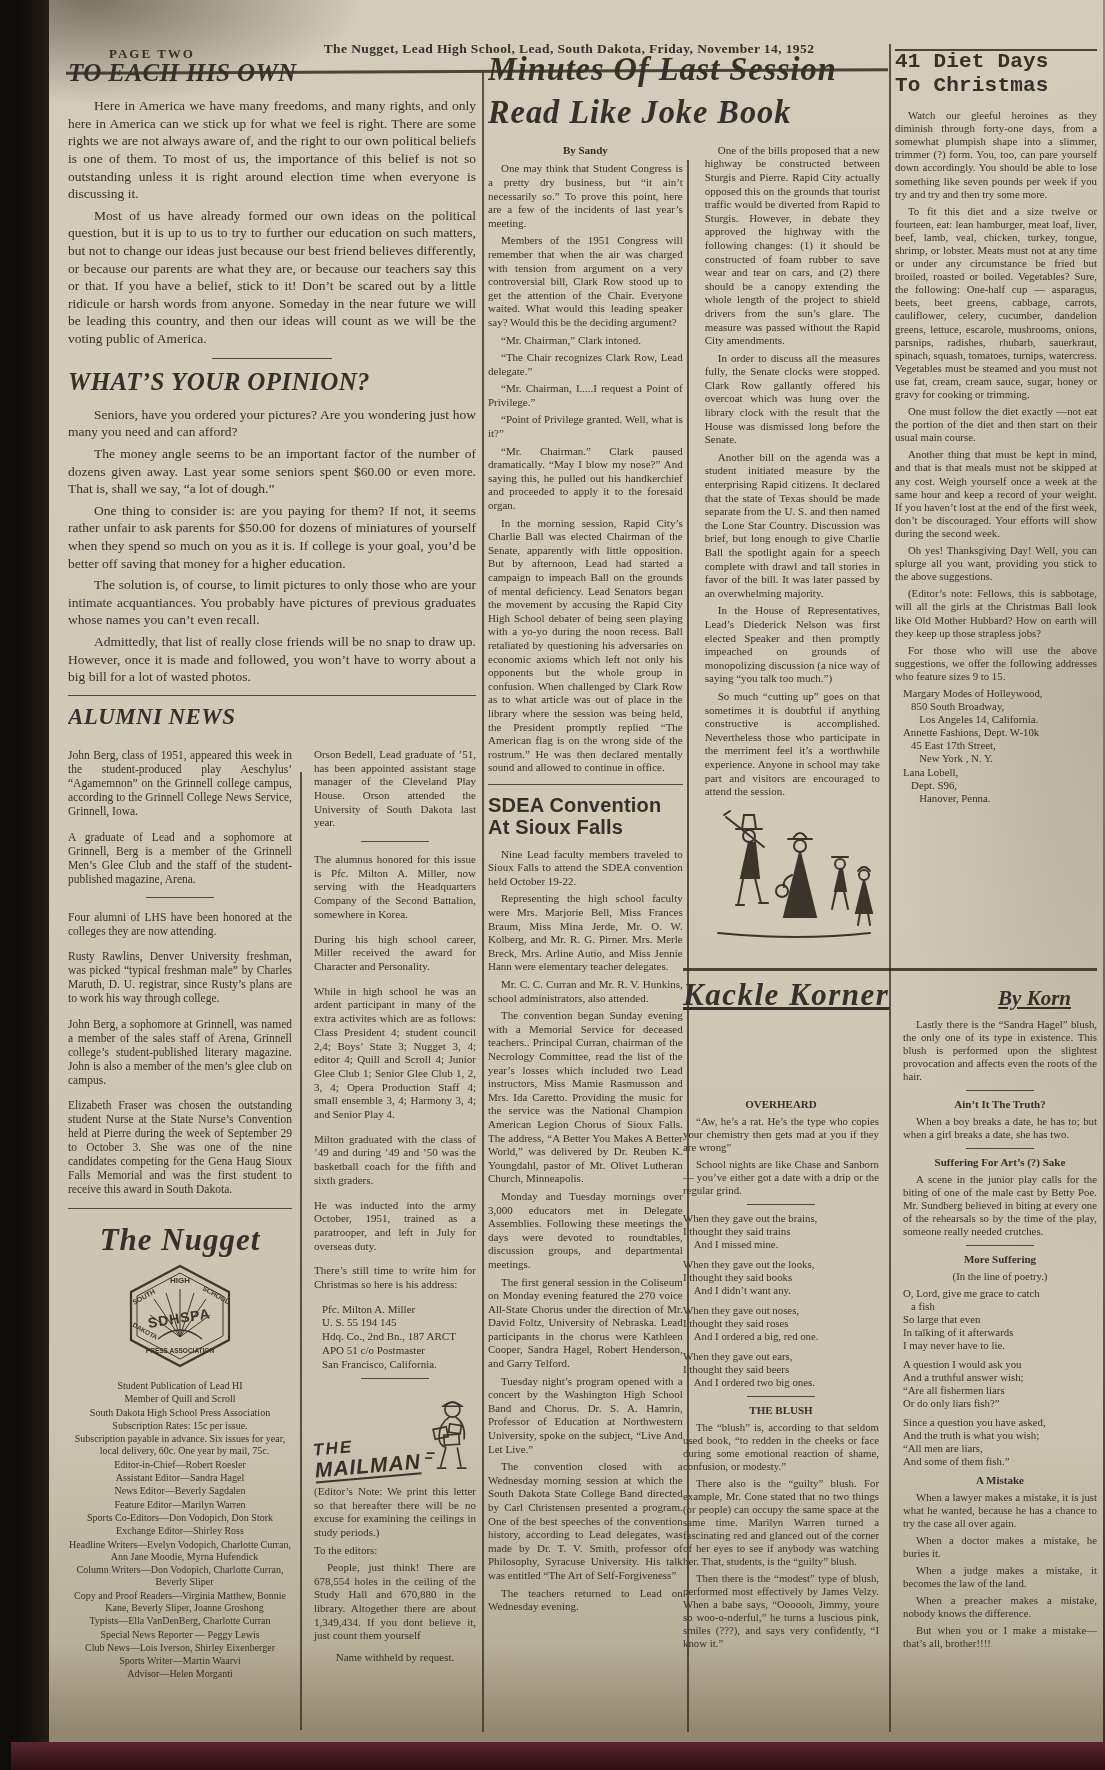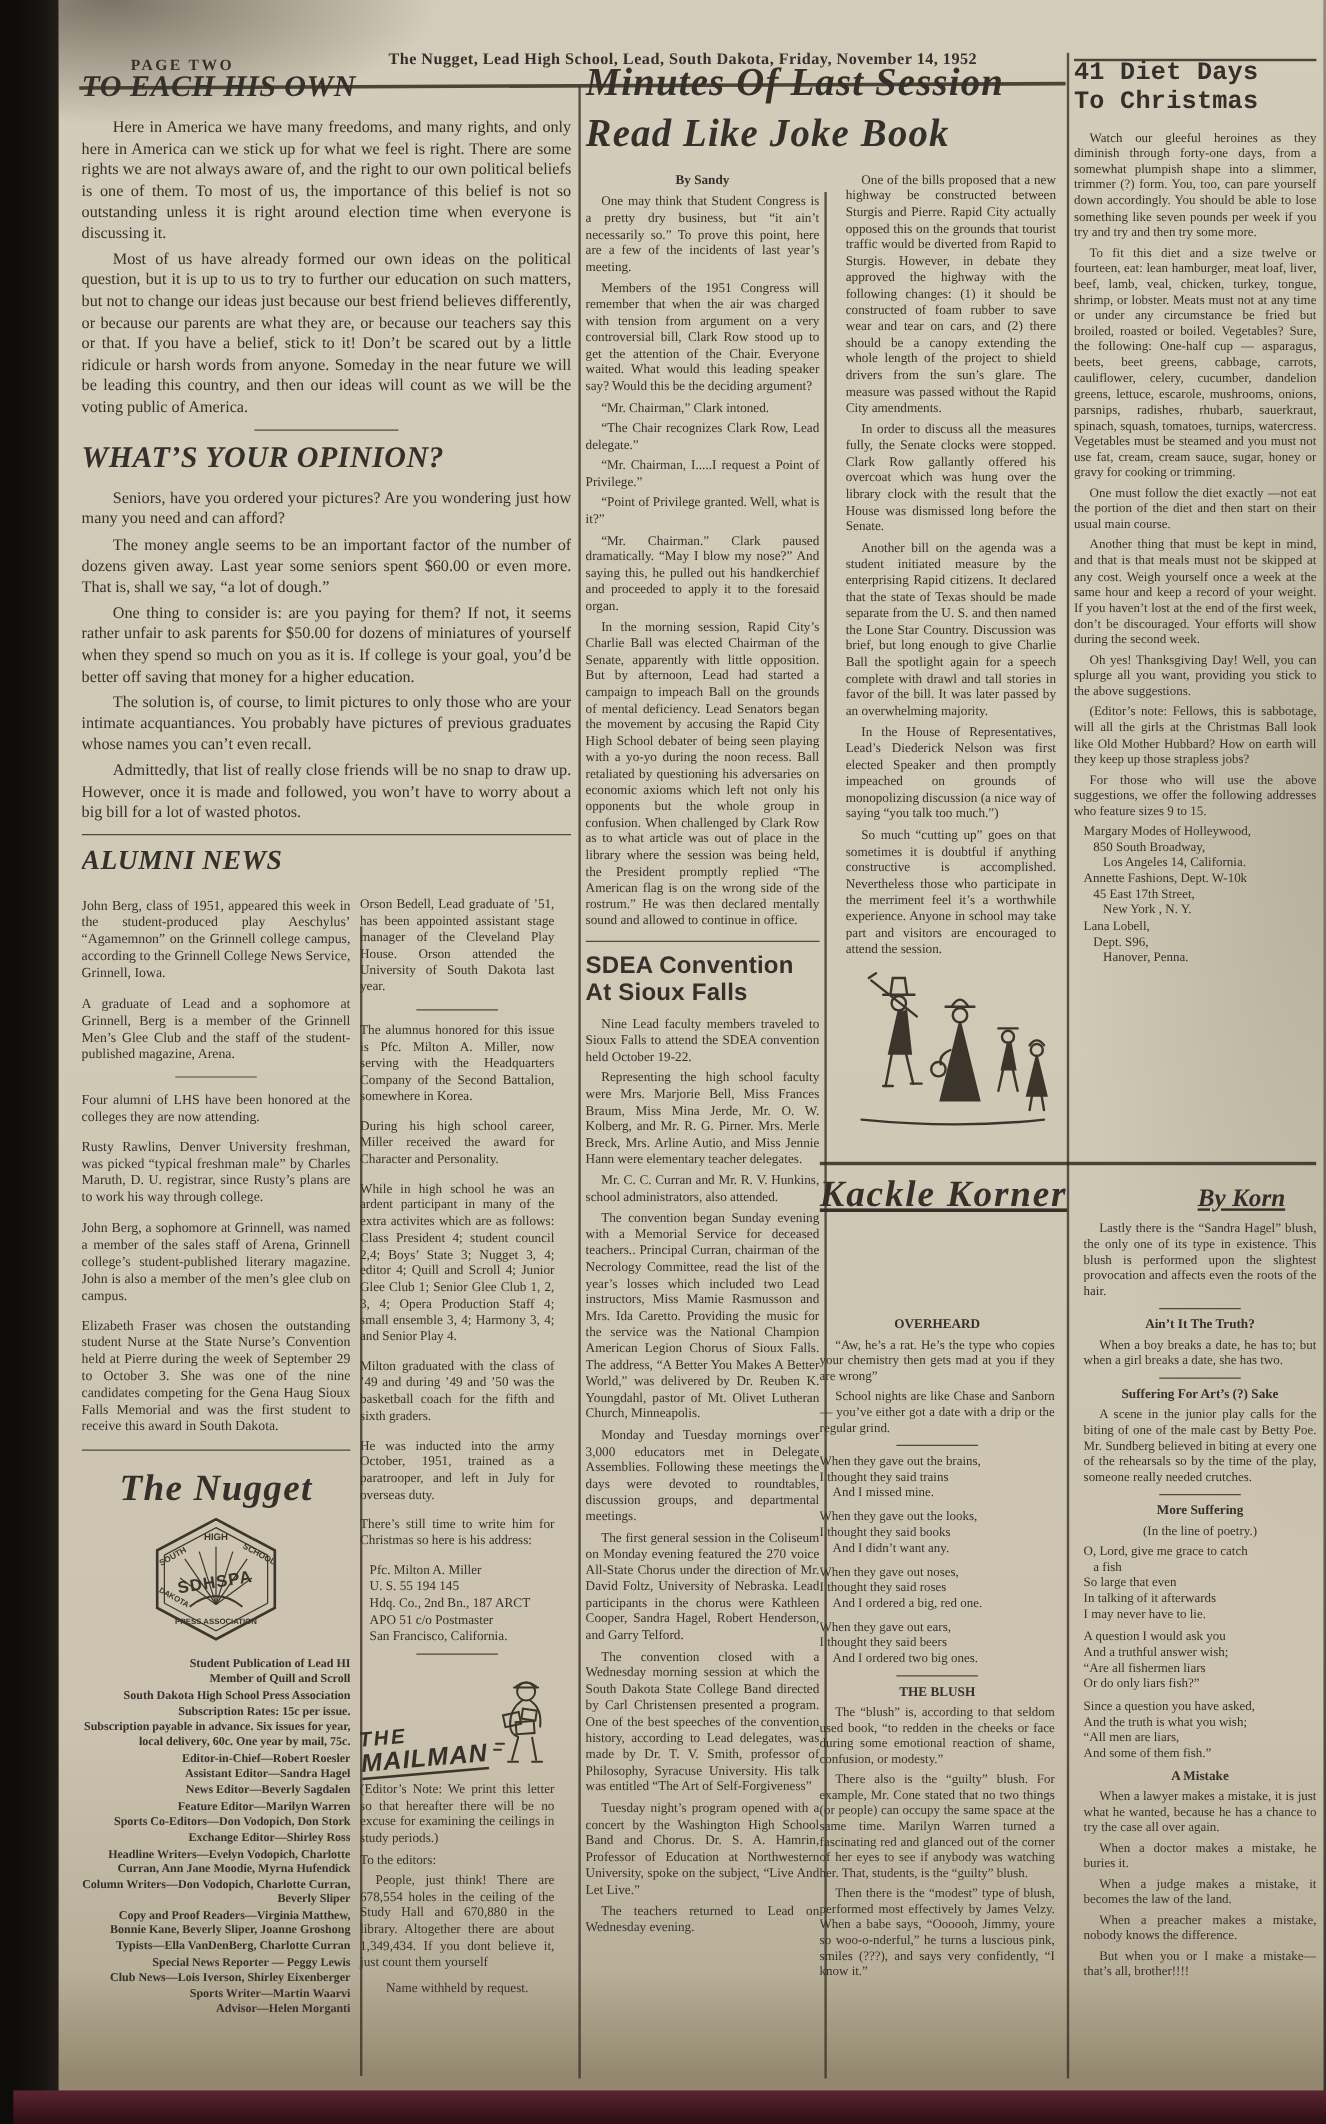--- a/index.html
+++ b/index.html
@@ -43,26 +43,26 @@
   .body-lg{font-size:13.5px;line-height:17.6px;}
   .body-lg .para{margin:0 0 4px;text-indent:26px;}
 
   .small{font-size:11px;line-height:13.6px;}
   .small .para{margin:0 0 4px;text-indent:13px;}
   .para.flush{text-indent:0;}
   .para.center{text-align:center;text-indent:0;}
 
   .alumni-cols{display:flex;align-items:flex-start;}
   .alumni-l{width:224px;padding-right:8px;font-size:11.5px;line-height:14px;}
-  .alumni-r{width:162px;font-size:11px;line-height:13.7px;}
+  .alumni-r{width:162px;padding-left:14px;font-size:11px;line-height:13.7px;}
 
   .masthead{margin-top:14px;}
   .h-nugget{font:italic 700 31px/1.1 "Liberation Serif",serif;text-align:center;letter-spacing:1px;margin:2px 0 6px;}
   .logo-wrap{text-align:center;margin:4px 0 8px;}
-  .staff{font-size:10px;line-height:12.3px;font-weight:700;text-align:right;}
+  .staff{font-size:10px;line-height:12.3px;font-weight:400;text-align:center;}
   .staff .staffline{margin:0 0 1px;text-indent:-9px;padding-left:9px;}
 
   .lines{white-space:pre-wrap;margin:4px 0 6px;}
   .addr{padding-left:8px;}
 
   .h-minutes{margin:4px 0 10px 0;}
   .h-minutes div{font:italic 700 33px/1.3 "Liberation Serif",serif;letter-spacing:1px;transform:scaleX(.98);transform-origin:left;}
   .mid-cols{display:flex;align-items:flex-start;}
   .mid-l{width:200px;padding-right:12px;}
   .mid-r{width:180px;margin-left:10px;}
@@ -263,22 +263,22 @@
           </div>
         <hr class="divider-full">
         <h3 class="h-sans"><span>SDEA Convention</span><br><span>At Sioux Falls</span></h3>
         <div>
             <p class="para">Nine Lead faculty members traveled to Sioux Falls to attend the SDEA convention held October 19-22.</p>
             <p class="para">Representing the high school faculty were Mrs. Marjorie Bell, Miss Frances Braum, Miss Mina Jerde, Mr. O. W. Kolberg, and Mr. R. G. Pirner.  Mrs. Merle Breck, Mrs. Arline Autio, and Miss Jennie Hann were elementary teacher delegates.</p>
             <p class="para">Mr. C. C. Curran and Mr. R. V. Hunkins, school administrators, also attended.</p>
             <p class="para">The convention began Sunday evening with a Memorial Service for deceased teachers.. Principal Curran, chairman of the Necrology Committee, read the list of the year’s losses which included two Lead instructors, Miss Mamie Rasmusson and Mrs. Ida Caretto. Providing the music for the service was the National Champion American Legion Chorus of Sioux Falls. The address, “A Better You Makes A Better World,” was delivered by Dr. Reuben K. Youngdahl, pastor of Mt. Olivet Lutheran Church, Minneapolis.</p>
             <p class="para">Monday and Tuesday mornings over 3,000 educators met in Delegate Assemblies. Following these meetings the days were devoted to roundtables, discussion groups, and departmental meetings.</p>
             <p class="para">The first general session in the Coliseum on Monday evening featured the 270 voice All-State Chorus under the direction of Mr. David Foltz, University of Nebraska. Lead participants in the chorus were Kathleen Cooper, Sandra Hagel, Robert Henderson, and Garry Telford.</p>
+            <p class="para">Tuesday night’s program opened with a concert by the Washington High School Band and Chorus. Dr. S. A. Hamrin, Professor of Education at Northwestern University, spoke on the subject, “Live And Let Live.”</p>
             <p class="para">The convention closed with a Wednesday morning session at which the South Dakota State College Band directed by Carl Christensen presented a program. One of the best speeches of the convention history, according to Lead delegates, was made by Dr. T. V. Smith, professor of Philosophy, Syracuse University.  His talk was entitled “The Art of Self-Forgiveness”</p>
-            <p class="para">Tuesday night’s program opened with a concert by the Washington High School Band and Chorus. Dr. S. A. Hamrin, Professor of Education at Northwestern University, spoke on the subject, “Live And Let Live.”</p>
             <p class="para">The teachers returned to Lead on Wednesday evening.</p>
           </div>
       </div>
       <div class="mid-r small justify">
         <div>
             <p class="para">One of the bills proposed that a new highway be constructed between Sturgis and Pierre. Rapid City actually opposed this on the grounds that tourist traffic would be diverted from Rapid to Sturgis. However, in debate they approved the highway with the following changes: (1) it should be constructed of foam rubber to save wear and tear on cars, and (2) there should be a canopy extending the whole length of the project to shield drivers from the sun’s glare.  The measure was passed without the Rapid City amendments.</p>
             <p class="para">In order to discuss all the measures fully, the Senate clocks were stopped. Clark Row gallantly offered his overcoat which was hung over the library clock with the result that the House was dismissed long before the Senate.</p>
             <p class="para">Another bill on the agenda was a student initiated measure by the enterprising Rapid citizens. It declared that the state of Texas should be made separate from the U. S. and then named the Lone Star Country.  Discussion was brief, but long enough to give Charlie Ball the spotlight again for a speech complete with drawl and tall stories in favor of the bill. It was later passed by an overwhelming majority.</p>
             <p class="para">In the House of Representatives, Lead’s Diederick Nelson was first elected Speaker and then promptly impeached on grounds of monopolizing discussion (a nice way of saying “you talk too much.”)</p>
             <p class="para">So much “cutting up” goes on that sometimes it is doubtful if anything constructive is accomplished. Nevertheless those who participate in the merriment feel it’s a worthwhile experience. Anyone in school may take part and visitors are encouraged to attend the session.</p>

